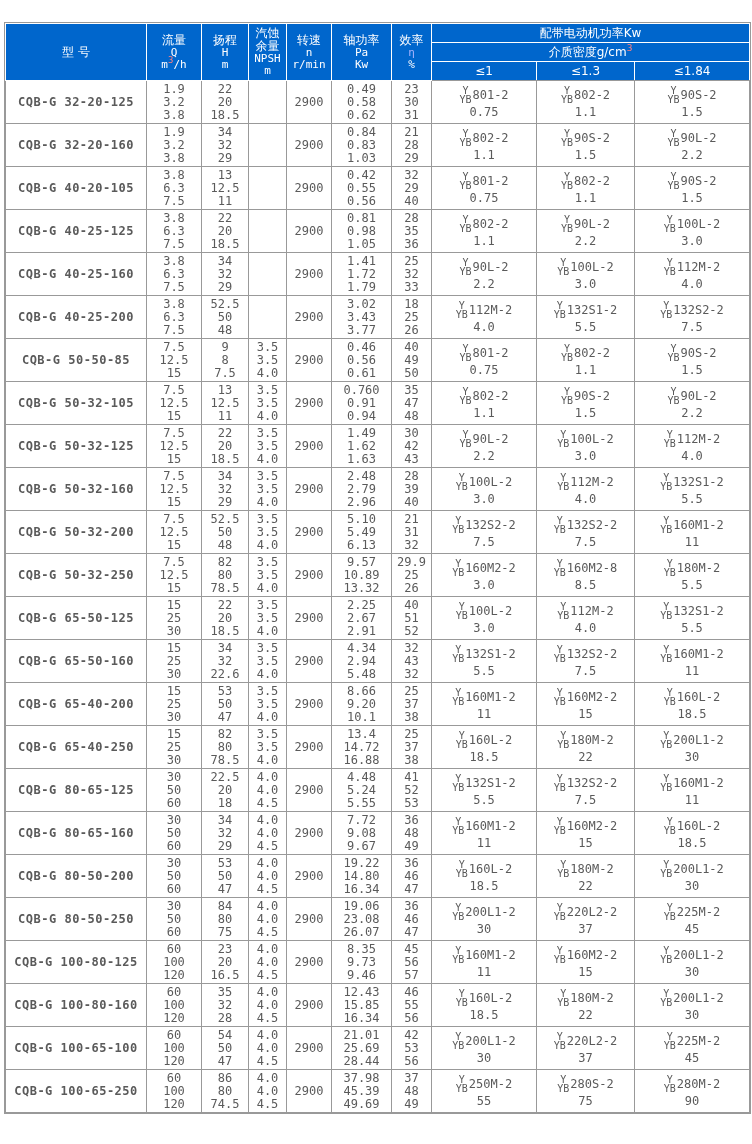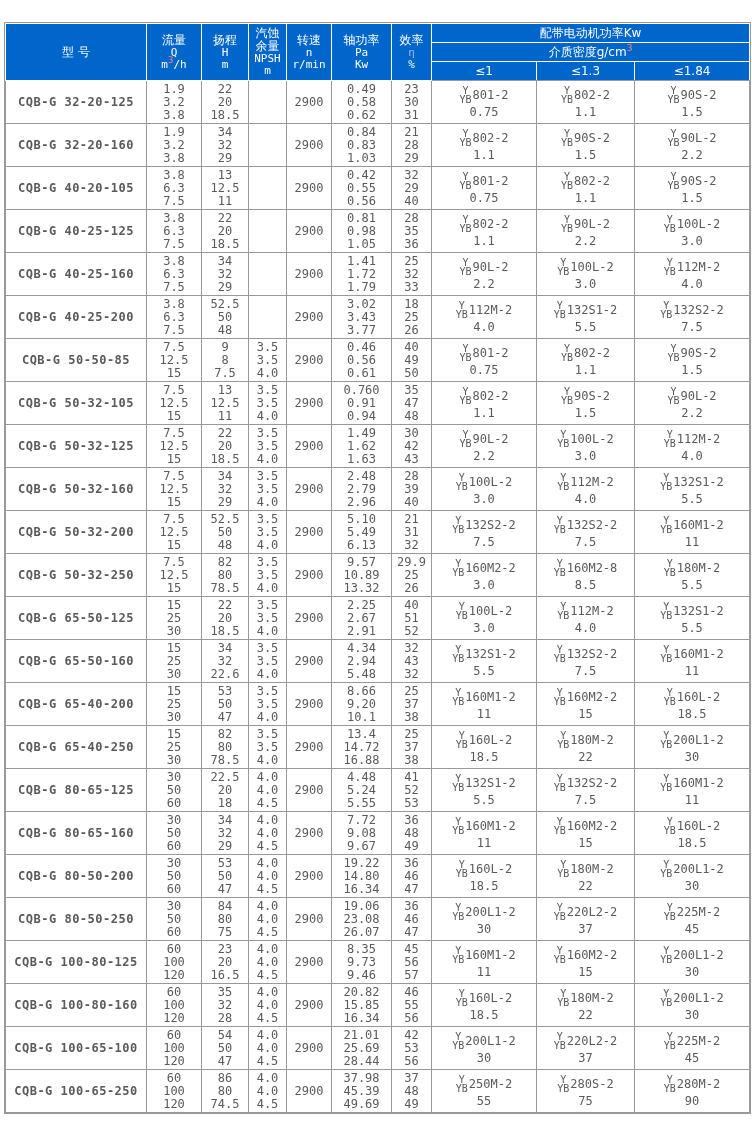--- a/index.html
+++ b/index.html
@@ -1480,21 +1480,21 @@
               <div class="cline">32</div>
               <div class="cline">28</div>
             </td>
             <td>
               <div class="cline">4.0</div>
               <div class="cline">4.0</div>
               <div class="cline">4.5</div>
             </td>
             <td>2900</td>
             <td>
-              <div class="cline">20.82</div>
+              <div class="cline">12.43</div>
               <div class="cline">15.85</div>
               <div class="cline">16.34</div>
             </td>
             <td>
               <div class="cline">46</div>
               <div class="cline">55</div>
               <div class="cline">56</div>
             </td>
             <td>
               <div class="motor">

